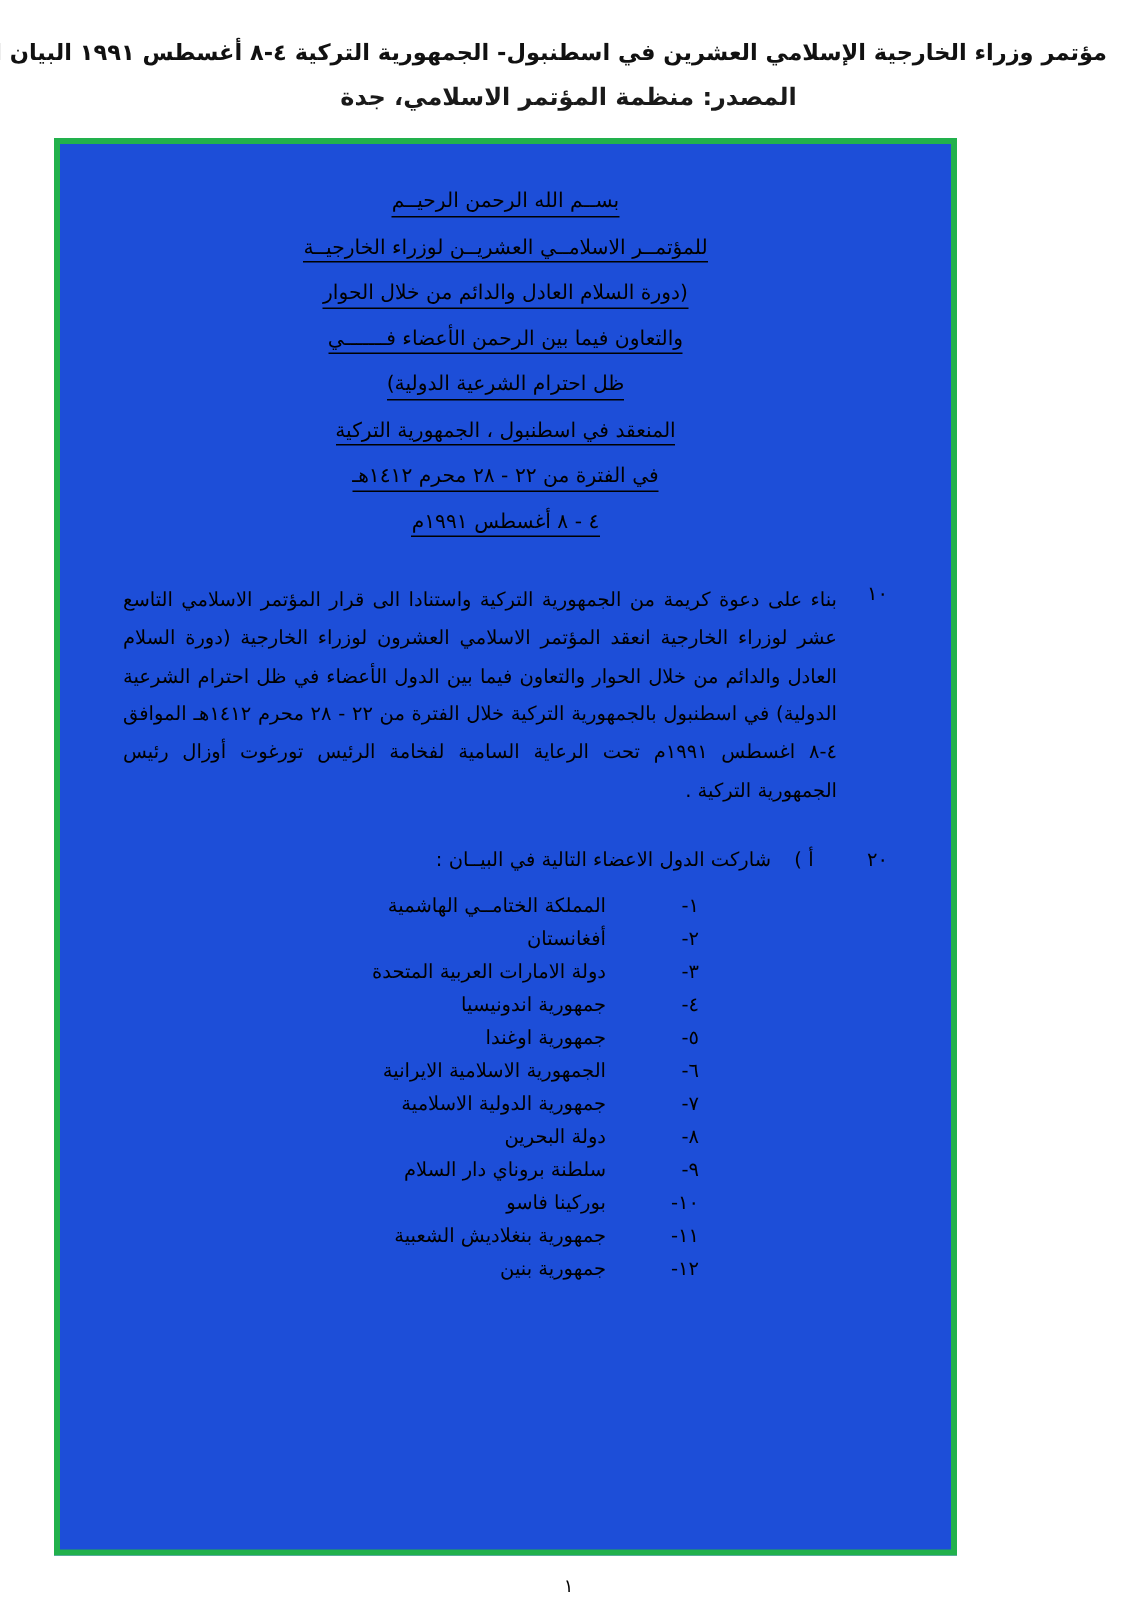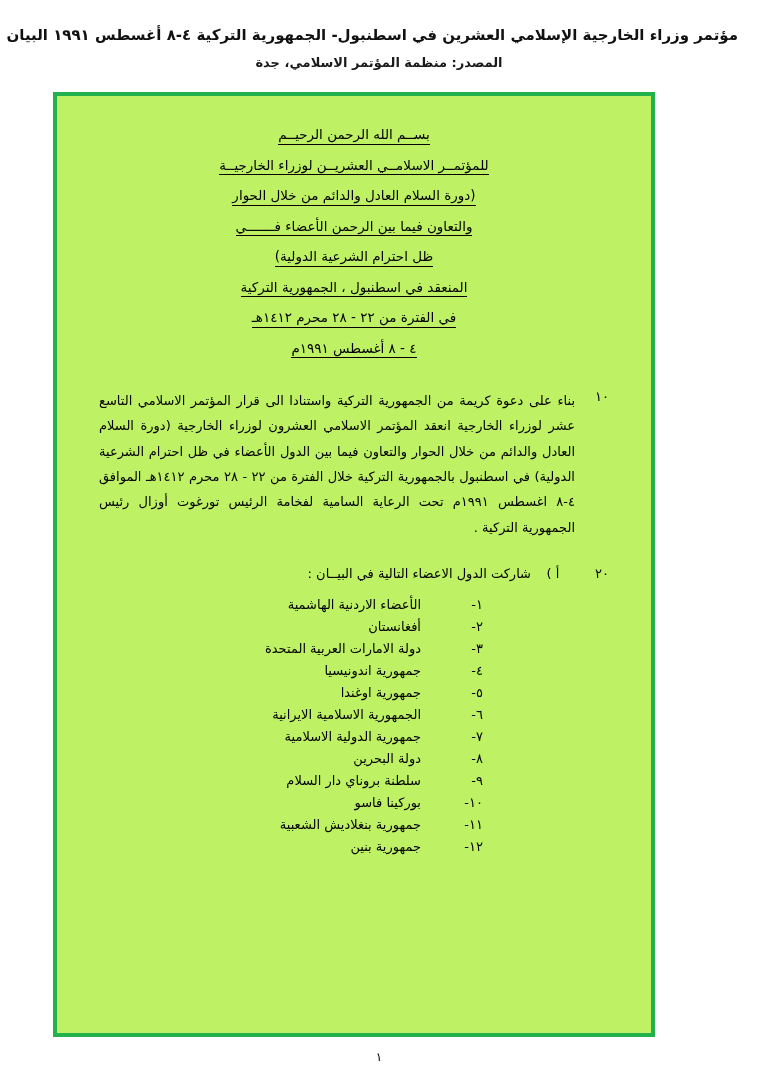--- a/index.html
+++ b/index.html
@@ -30,38 +30,37 @@
   }
   .doc-header .title-line {
     font-size: 15px;
     font-weight: bold;
     color: #111;
     letter-spacing: 0px;
     line-height: 1.3;
     white-space: nowrap;
   }
   .doc-header .source-line {
-    font-size: 13px;
+    font-size: 16px;
     font-weight: bold;
     color: #1a1a1a;
     margin-top: 9px;
     white-space: nowrap;
   }
 
   
   .frame {
     position: absolute;
     top: 92px;
     left: 36px;
     width: 602px;
     height: 945px;
     border: 4px solid #22b14c;
     box-sizing: border-box;
-    background: #bef264;
-    margin-left: 17px;
+    background: #1d4ed8;
   }
 
   .frame-inner {
     padding: 20px 42px 10px 42px;
     height: 100%;
     box-sizing: border-box;
   }
 
   
   .heading-block {
@@ -213,21 +212,21 @@
 
       <div class="section-two">
         <div class="num">٢٠</div>
         <div class="sub">أ )</div>
         <div class="txt">شاركت الدول الاعضاء التالية في البيــان :</div>
       </div>
 
       <div class="country-list">
         <div class="country-row">
           <div class="idx">١-</div>
-          <div class="name">الأعضاء الاردنية الهاشمية</div>
+          <div class="name">المملكة الختامــي الهاشمية</div>
         </div>
         <div class="country-row">
           <div class="idx">٢-</div>
           <div class="name">أفغانستان</div>
         </div>
         <div class="country-row">
           <div class="idx">٣-</div>
           <div class="name">دولة الامارات العربية المتحدة</div>
         </div>
         <div class="country-row">

